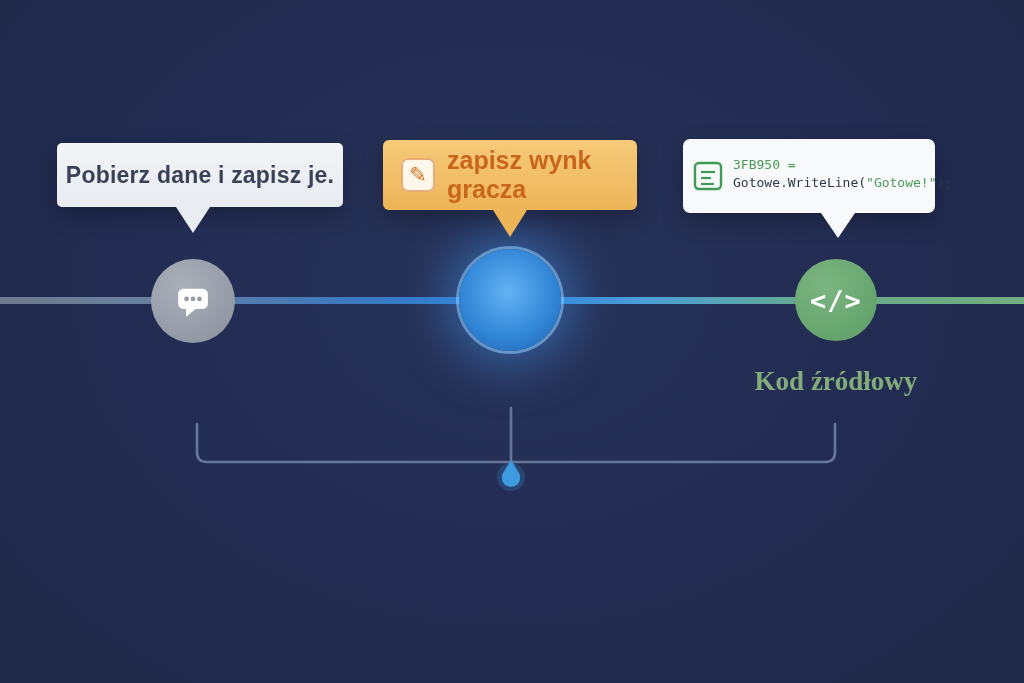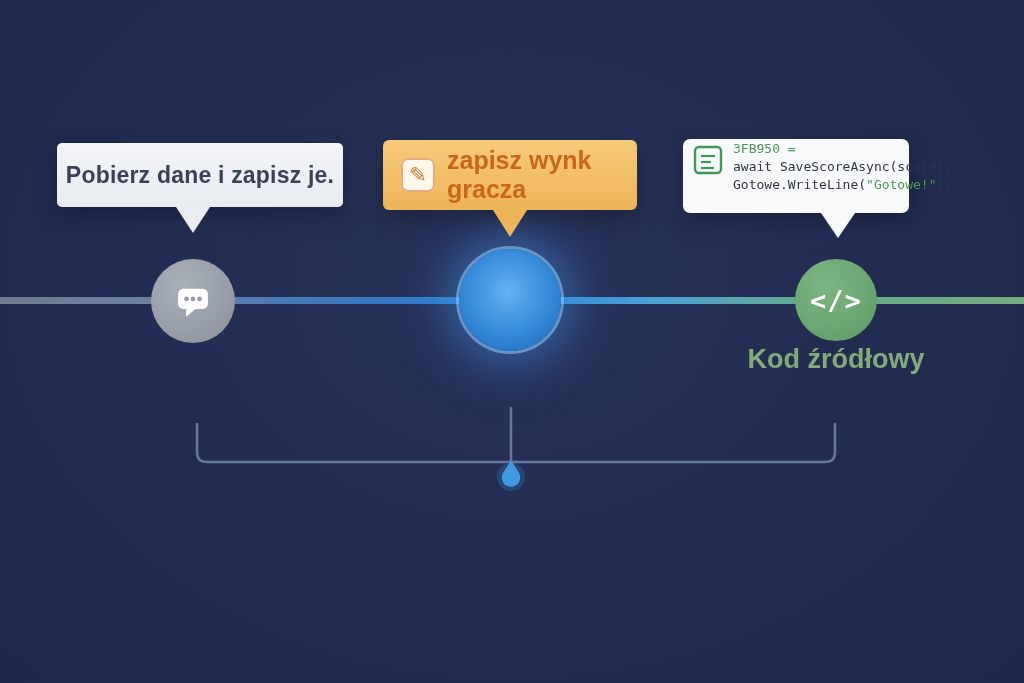--- a/index.html
+++ b/index.html
@@ -39,23 +39,23 @@
   .pencil-box{
     width:34px;height:34px;border-radius:7px;background:rgba(255,252,245,.92);
     display:flex;align-items:center;justify-content:center;flex:0 0 auto;
     color:#d2701f;font-size:21px;font-weight:700;
     box-shadow:inset 0 0 0 2px rgba(210,112,31,.55);
   }
   .bubble-pseudo .txt{color:#c9661c;font-size:25px;font-weight:700;}
   .tail-pseudo{left:110px;border-top:27px solid #edb458;}
 
   .bubble-code{
-    left:683px;top:139px;width:226px;height:74px;border-radius:7px;
+    left:683px;top:139px;width:252px;height:74px;border-radius:7px;
     background:#f8f9fb;display:flex;align-items:flex-start;gap:10px;
-    padding:1px 10px;box-sizing:border-box;
+    padding:17px 10px;box-sizing:border-box;
   }
   .codefile-icon{flex:0 0 auto;margin-top:5px;}
   .code-lines{
     font-family:"DejaVu Sans Mono","Liberation Mono",monospace;
     font-size:13px;line-height:1.38;color:#2e3748;white-space:nowrap;
   }
   .code-green{color:#4a9a55;}
   .tail-code{left:138px;border-top:25px solid #f8f9fb;}
 
   
@@ -75,21 +75,21 @@
   }
   .node-source .code-glyph{
     color:#ffffff;font-family:"DejaVu Sans Mono","Liberation Mono",monospace;
     font-size:27px;font-weight:700;letter-spacing:1px;
   }
 
   
   .stage-label{position:absolute;width:300px;text-align:center;font-size:27px;font-weight:700;z-index:2;}
   .label-natural{left:50px;top:366px;color:#a7afbe;}
   .label-pseudo{left:362px;top:364px;color:#3b84c8;letter-spacing:.5px;}
-  .label-source{left:686px;top:344px;color:#84ab7a;}
+  .label-source{left:686px;top:366px;color:#84ab7a;font-family:Liberation Serif, serif;}
 
   
   .bracket-svg{position:absolute;left:0;top:400px;z-index:2;}
 </style>
 </head>
 <body>
 
 <div class="canvas">
 
   <div class="timeline"></div>
@@ -108,23 +108,20 @@
   <div class="bubble bubble-code">
     <svg class="codefile-icon" width="30" height="30" viewBox="0 0 30 30">
       <rect x="2" y="2" width="26" height="26" rx="4" fill="none" stroke="#3f9a55" stroke-width="2.4"></rect>
       <line x1="8" y1="11" x2="22" y2="11" stroke="#3f9a55" stroke-width="2.2"></line>
       <line x1="8" y1="17" x2="18" y2="17" stroke="#3f9a55" stroke-width="2.2"></line>
       <line x1="8" y1="23" x2="21" y2="23" stroke="#3f9a55" stroke-width="2.2"></line>
     </svg>
     <div class="code-lines">
       <div>
         <span class="code-green">3FB950 =</span>
-      </div>
-      <div>
-        <span>await</span><span> SaveScoreAsync(score);</span>
       </div>
       <div>
         <span>Gotowe.WriteLine(</span><span class="code-green">"Gotowe!"</span><span>);</span>
       </div>
     </div>
     <div class="tail tail-code"></div>
   </div>
 
   <div class="node node-natural">
     <svg width="42" height="42" viewBox="0 0 24 24">

